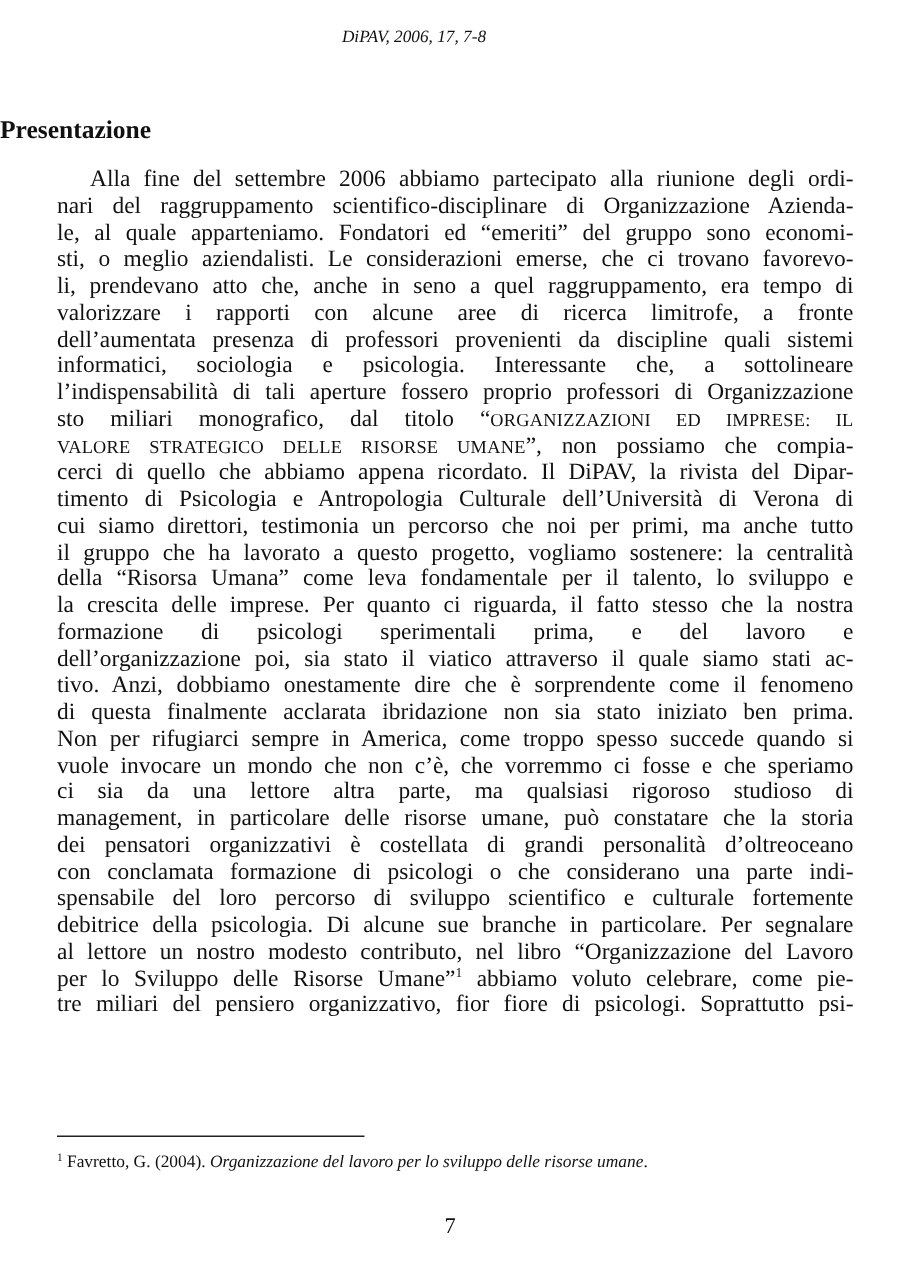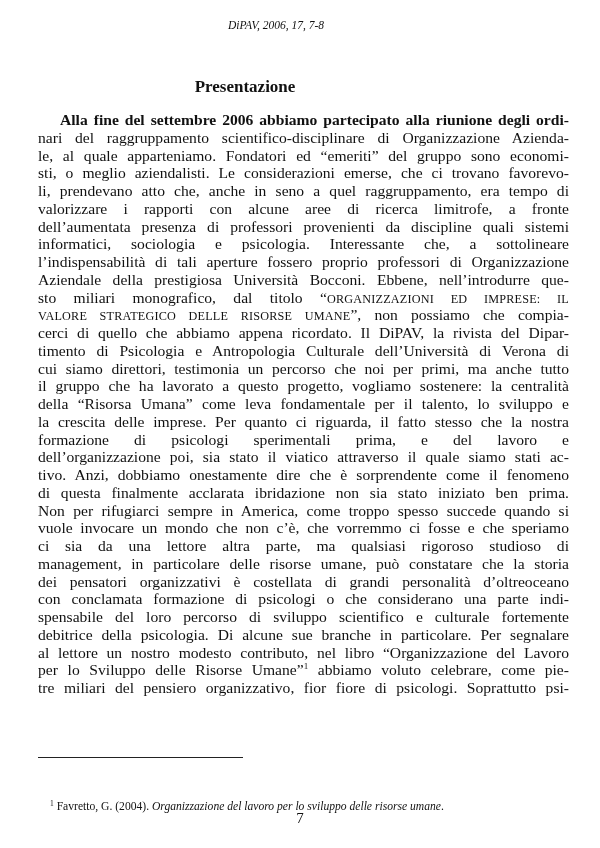--- a/index.html
+++ b/index.html
@@ -1,50 +1,49 @@
 <!DOCTYPE html>
 <html><head>
 <meta charset="utf-8">
 <style>
   html, body { margin: 0; padding: 0; background: #ffffff; }
   body { width: 600px; height: 848px; position: relative; overflow: hidden;
          font-family: "Liberation Serif", "DejaVu Serif", serif; color: #111; }
   .running-head { position: absolute; top: 19px; left: 0; width: 552px; text-align: center;
          font-style: italic; font-size: 11.5px; }
-  .title { position: absolute; top: 77px; left: 0; width: 490px; text-align: center;
+  .title { position: absolute; top: 77px; left: 0; width: 490px; 
          font-weight: bold; font-size: 17px; }
   .body { position: absolute; top: 111px; left: 38px; width: 531px; }
   .line { display: block; height: 17.75px; line-height: 17.75px; font-size: 15.6px;
          white-space: nowrap; text-align: justify; text-align-last: justify; }
-  .line.indent { padding-left: 22px; font-weight: bold; }
+  .line.indent { padding-left: 22px; }
   .sc { font-size: 12.2px; letter-spacing: 0.2px; }
   sup { font-size: 9px; line-height: 0; vertical-align: 6px; }
   .rule { position: absolute; top: 757px; left: 38px; width: 205px; height: 0; border-top: 1px solid #222; }
-  .footnote { position: absolute; top: 800px; left: 38px; font-size: 11.6px; white-space: nowrap; margin-left: 12px; }
+  .footnote { position: absolute; top: 768px; left: 38px; font-size: 11.6px; white-space: nowrap; }
   .footnote i { font-style: italic; }
   .footnote sup { font-size: 7.5px; vertical-align: 4px; }
   .pageno { position: absolute; top: 810px; left: 0; width: 600px; text-align: center; font-size: 15px; }
 </style>
 </head>
 <body>
 
 <div class="running-head">DiPAV, 2006, 17, 7-8</div>
 <div class="title">Presentazione</div>
 
 <div class="body">
   <span class="line indent">Alla fine del settembre 2006 abbiamo partecipato alla riunione degli ordi-</span>
   <span class="line">nari del raggruppamento scientifico-disciplinare di Organizzazione Azienda-</span>
   <span class="line">le, al quale apparteniamo. Fondatori ed “emeriti” del gruppo sono economi-</span>
   <span class="line">sti, o meglio aziendalisti. Le considerazioni emerse, che ci trovano favorevo-</span>
   <span class="line">li, prendevano atto che, anche in seno a quel raggruppamento, era tempo di</span>
   <span class="line">valorizzare i rapporti con alcune aree di ricerca limitrofe, a fronte</span>
   <span class="line">dell’aumentata presenza di professori provenienti da discipline quali sistemi</span>
   <span class="line">informatici, sociologia e psicologia. Interessante che, a sottolineare</span>
   <span class="line">l’indispensabilità di tali aperture fossero proprio professori di Organizzazione</span>
-  <span class="line">Aziendale della prestigiosa Università Bocconi. Ebbene, nell’introdurre que-</span>
   <span class="line"><span>sto miliari monografico, dal titolo “</span><span class="sc">ORGANIZZAZIONI ED IMPRESE: IL</span></span>
   <span class="line"><span class="sc">VALORE STRATEGICO DELLE RISORSE UMANE</span><span>”, non possiamo che compia-</span></span>
   <span class="line">cerci di quello che abbiamo appena ricordato. Il DiPAV, la rivista del Dipar-</span>
   <span class="line">timento di Psicologia e Antropologia Culturale dell’Università di Verona di</span>
   <span class="line">cui siamo direttori, testimonia un percorso che noi per primi, ma anche tutto</span>
   <span class="line">il gruppo che ha lavorato a questo progetto, vogliamo sostenere: la centralità</span>
   <span class="line">della “Risorsa Umana” come leva fondamentale per il talento, lo sviluppo e</span>
   <span class="line">la crescita delle imprese. Per quanto ci riguarda, il fatto stesso che la nostra</span>
   <span class="line">formazione di psicologi sperimentali prima, e del lavoro e</span>
   <span class="line">dell’organizzazione poi, sia stato il viatico attraverso il quale siamo stati ac-</span>

